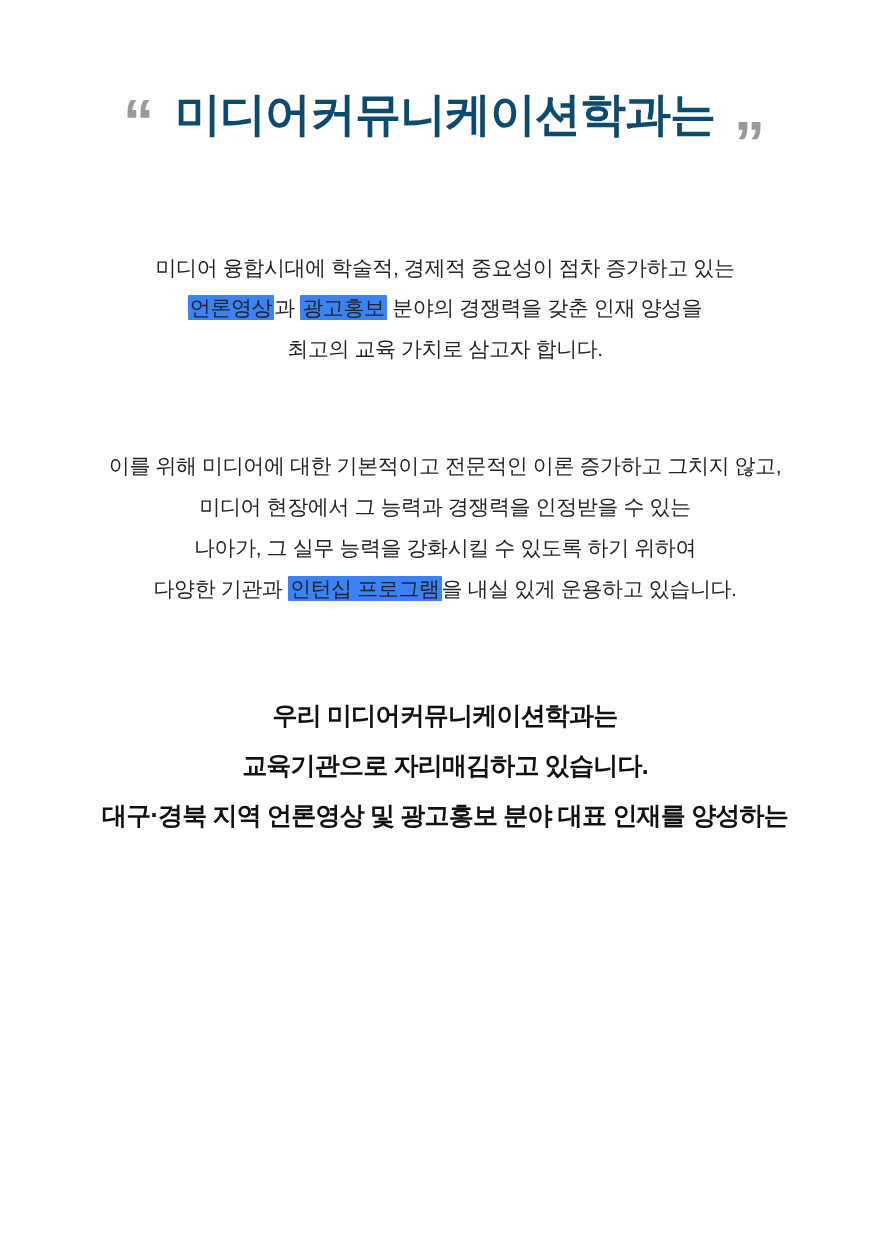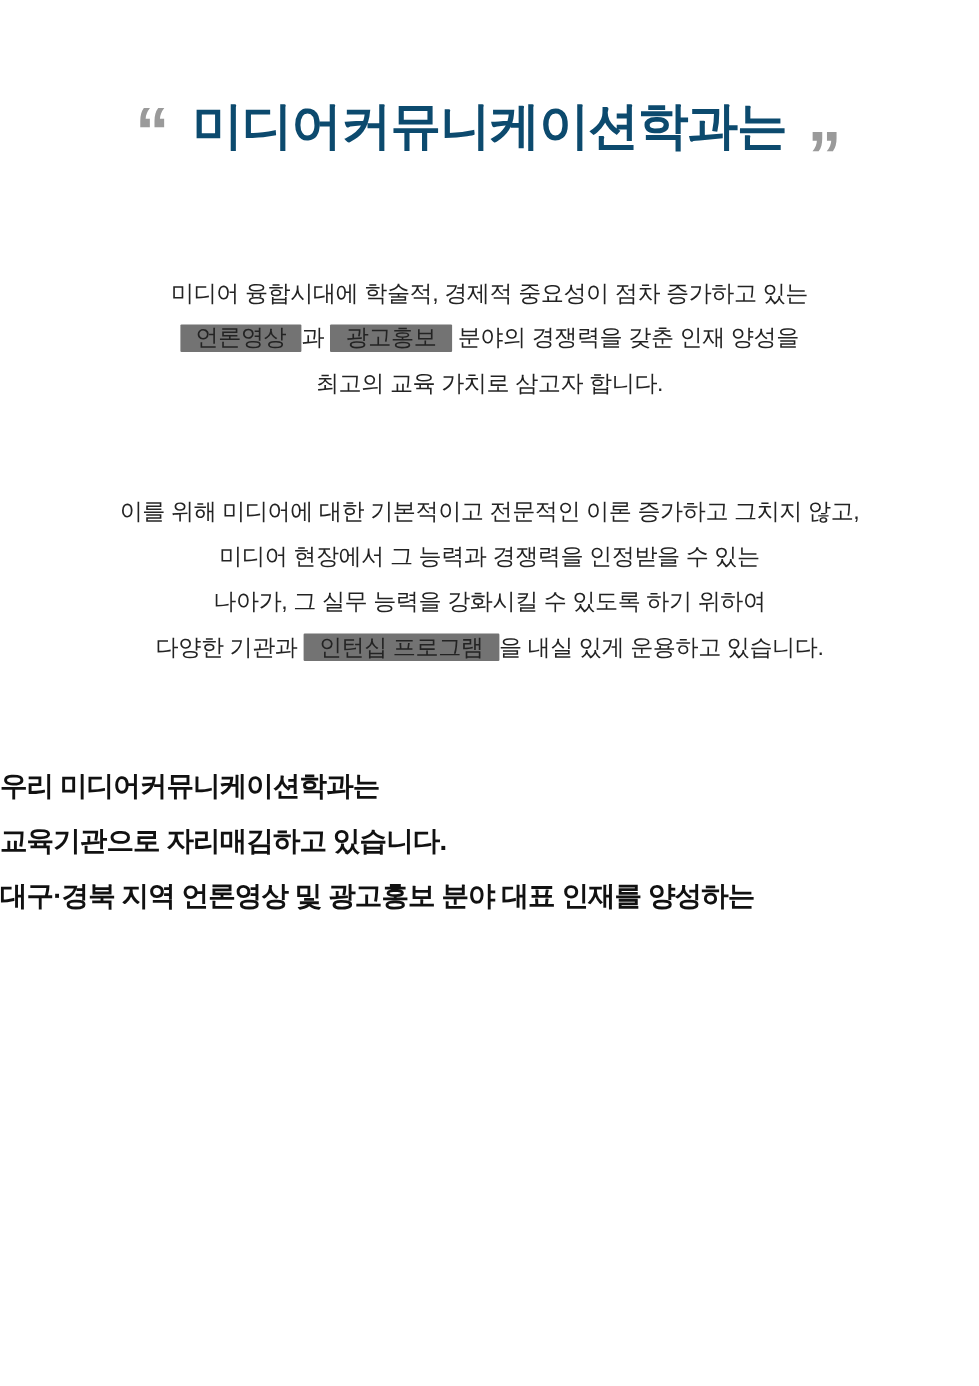--- a/index.html
+++ b/index.html
@@ -73,27 +73,28 @@
   .para .line {
     display: block;
     white-space: nowrap;
   }
 
   .p1 { margin-top: 104px; }
   .p2 { margin-top: 76px; }
   .p3 { margin-top: 76px; }
 
   .hl {
-    background: #737373;
-    padding: 1px 14px;
+    background: #3b82f6;
+    padding: 1px 2px;
     border-radius: 1px;
   }
 
   
   .closing {
+    text-align: center;
     margin-top: 80px;
     font-size: 25px;
     font-weight: 700;
     line-height: 2.0;
     color: #111111;
     letter-spacing: -0.8px;
   }
   .closing .line {
     display: block;
     white-space: nowrap;

